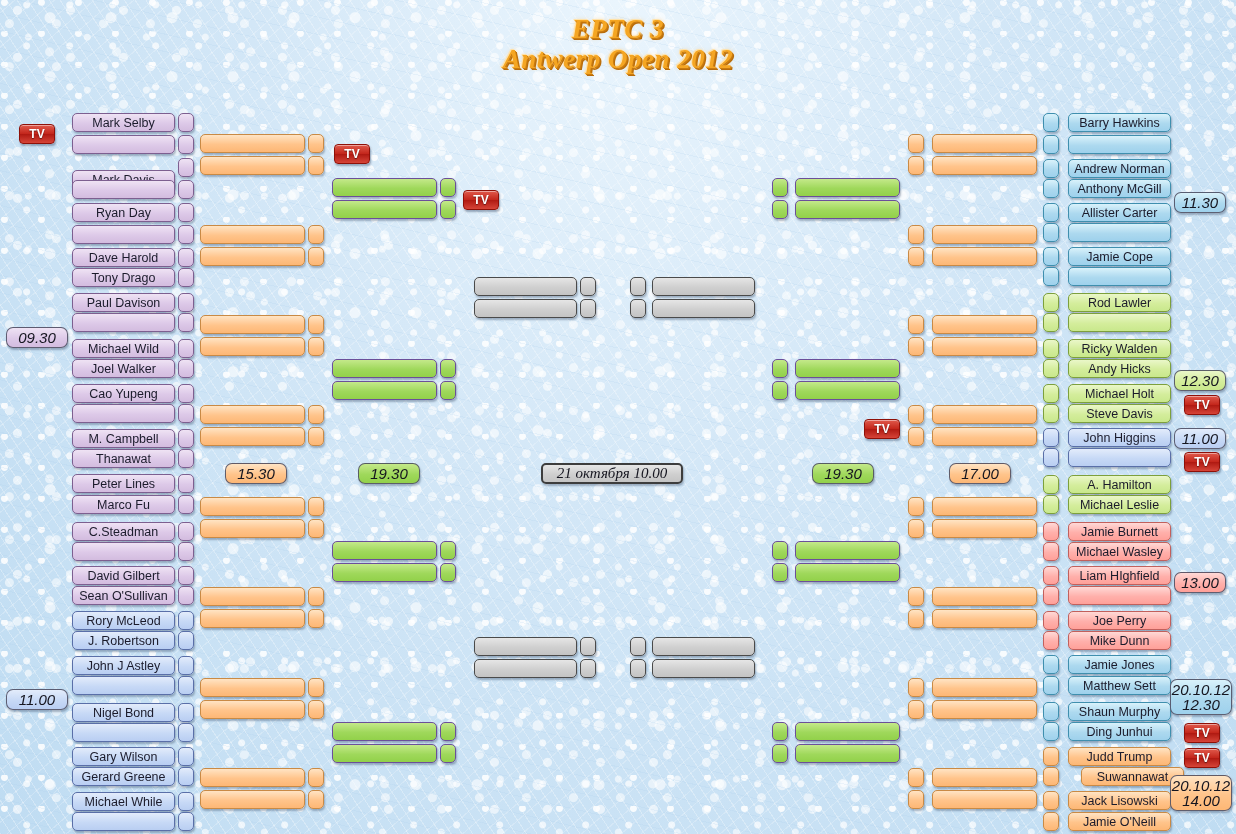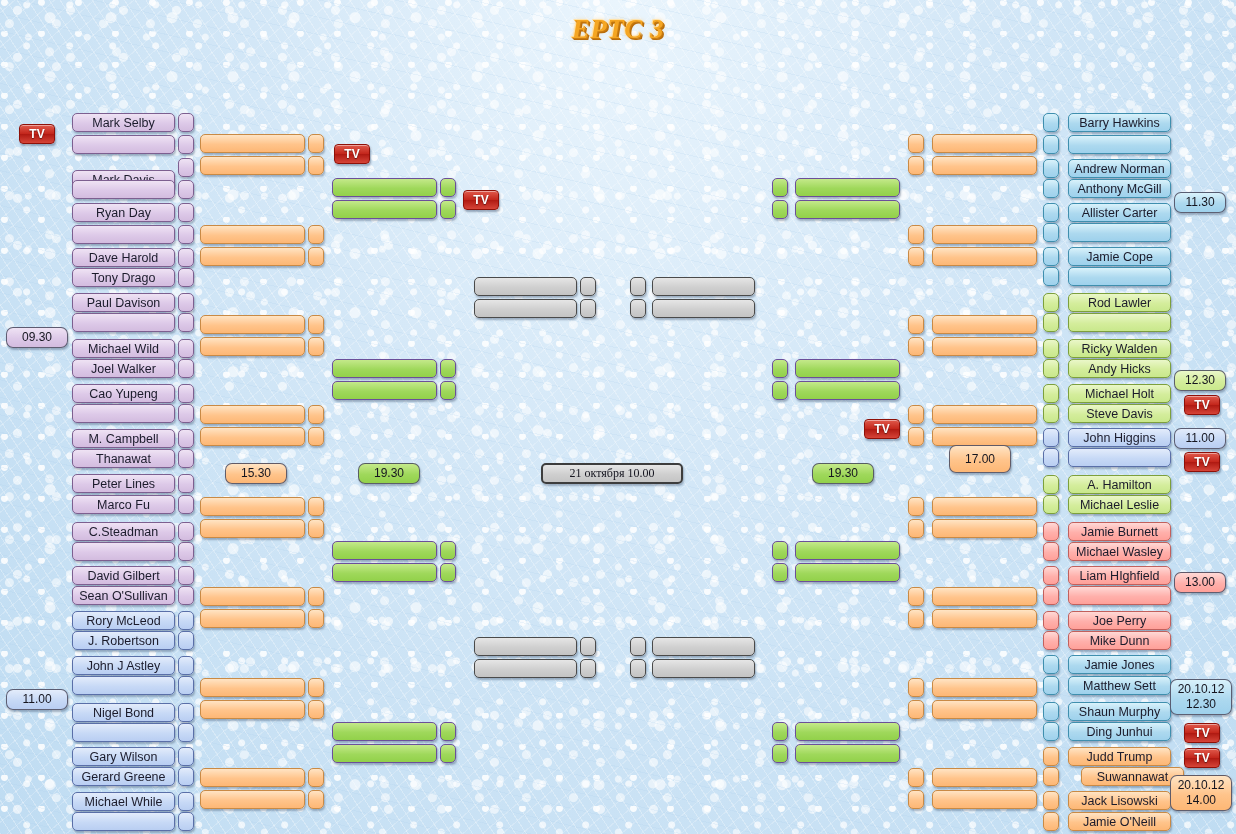--- a/index.html
+++ b/index.html
@@ -58,39 +58,40 @@
   .c-red   {background:linear-gradient(#ffd9d6,#ffb0ab 55%,#ffa099);border-color:#c2605c;}
   .c-orange{background:linear-gradient(#ffe4c4,#ffc48b 55%,#fdb775);border-color:#c98a45;}
   .c-green {background:linear-gradient(#c4e98a,#9fd85b 55%,#92d14a);border-color:#6b4f9a;}
   .c-gray  {background:linear-gradient(#e6e6e6,#cfcfcf 55%,#c4c4c4);border-color:#4a4a4a;}
 
   
   .pill{position:absolute;box-sizing:border-box;border-radius:7px;
         border:1px solid rgba(80,80,100,.9);
         box-shadow:1px 2px 2px rgba(40,60,90,.35);
         display:flex;flex-direction:column;align-items:center;justify-content:center;
-        font-size:12px;color:#15151f;line-height:15px;}
+        font-size:15px;color:#15151f;line-height:15px;font-style:italic;}
   .pill.gray{border-color:#3d3d3d;border-width:2px;border-radius:5px;}
 
   
   .tv{position:absolute;box-sizing:border-box;width:36px;height:20px;border-radius:4px;
       background:linear-gradient(#e05a4c,#c4271c 48%,#b01a12 52%,#d64438);
       border:1px solid #8e1008;
       box-shadow:1px 2px 2px rgba(40,60,90,.4), inset 0 1px 0 rgba(255,255,255,.45);
       color:#fff;font-size:12px;font-weight:bold;
       display:flex;align-items:center;justify-content:center;
       text-shadow:0 1px 1px rgba(0,0,0,.5);}
 </style>
 </head>
 <body>
 
 <div id="bg"></div>
 
 <div id="title">
   <div>EPTC 3</div>
+  <div>Antwerp Open 2012</div>
 </div>
 
 <div id="bracket">
     <div class="box name c-purple" style="left: 72px; top: 113px; width: 103px;">Mark Selby</div>
     <div class="box score c-purple" style="left: 178px; top: 113px;"></div>
     <div class="box name c-purple" style="left: 72px; top: 135px; width: 103px;"></div>
     <div class="box score c-purple" style="left: 178px; top: 135px;"></div>
     <div class="box name c-purple" style="left: 72px; top: 158px; width: 103px; margin-top: 12px;">Mark Davis</div>
     <div class="box score c-purple" style="left: 178px; top: 158px;"></div>
     <div class="box name c-purple" style="left: 72px; top: 180px; width: 103px;"></div>
@@ -355,21 +356,21 @@
       <span>13.00</span>
     </div>
     <div class="pill c-cyan" style="left: 1170px; top: 679px; width: 62px; height: 36px;">
       <span>20.10.12</span>
       <span>12.30</span>
     </div>
     <div class="pill c-orange" style="left: 1170px; top: 775px; width: 62px; height: 36px;">
       <span>20.10.12</span>
       <span>14.00</span>
     </div>
-    <div class="pill c-orange" style="left: 949px; top: 445px; width: 62px; height: 28px;">
+    <div class="pill c-orange" style="left: 949px; top: 463px; width: 62px; height: 21px;">
       <span>17.00</span>
     </div>
     <div class="pill c-green" style="left: 812px; top: 463px; width: 62px; height: 21px;">
       <span>19.30</span>
     </div>
     <div class="tv" style="left: 1184px; top: 395px;">TV</div>
     <div class="tv" style="left: 1184px; top: 452px;">TV</div>
     <div class="tv" style="left: 864px; top: 419px;">TV</div>
     <div class="tv" style="left: 1184px; top: 723px;">TV</div>
     <div class="tv" style="left: 1184px; top: 748px;">TV</div>

